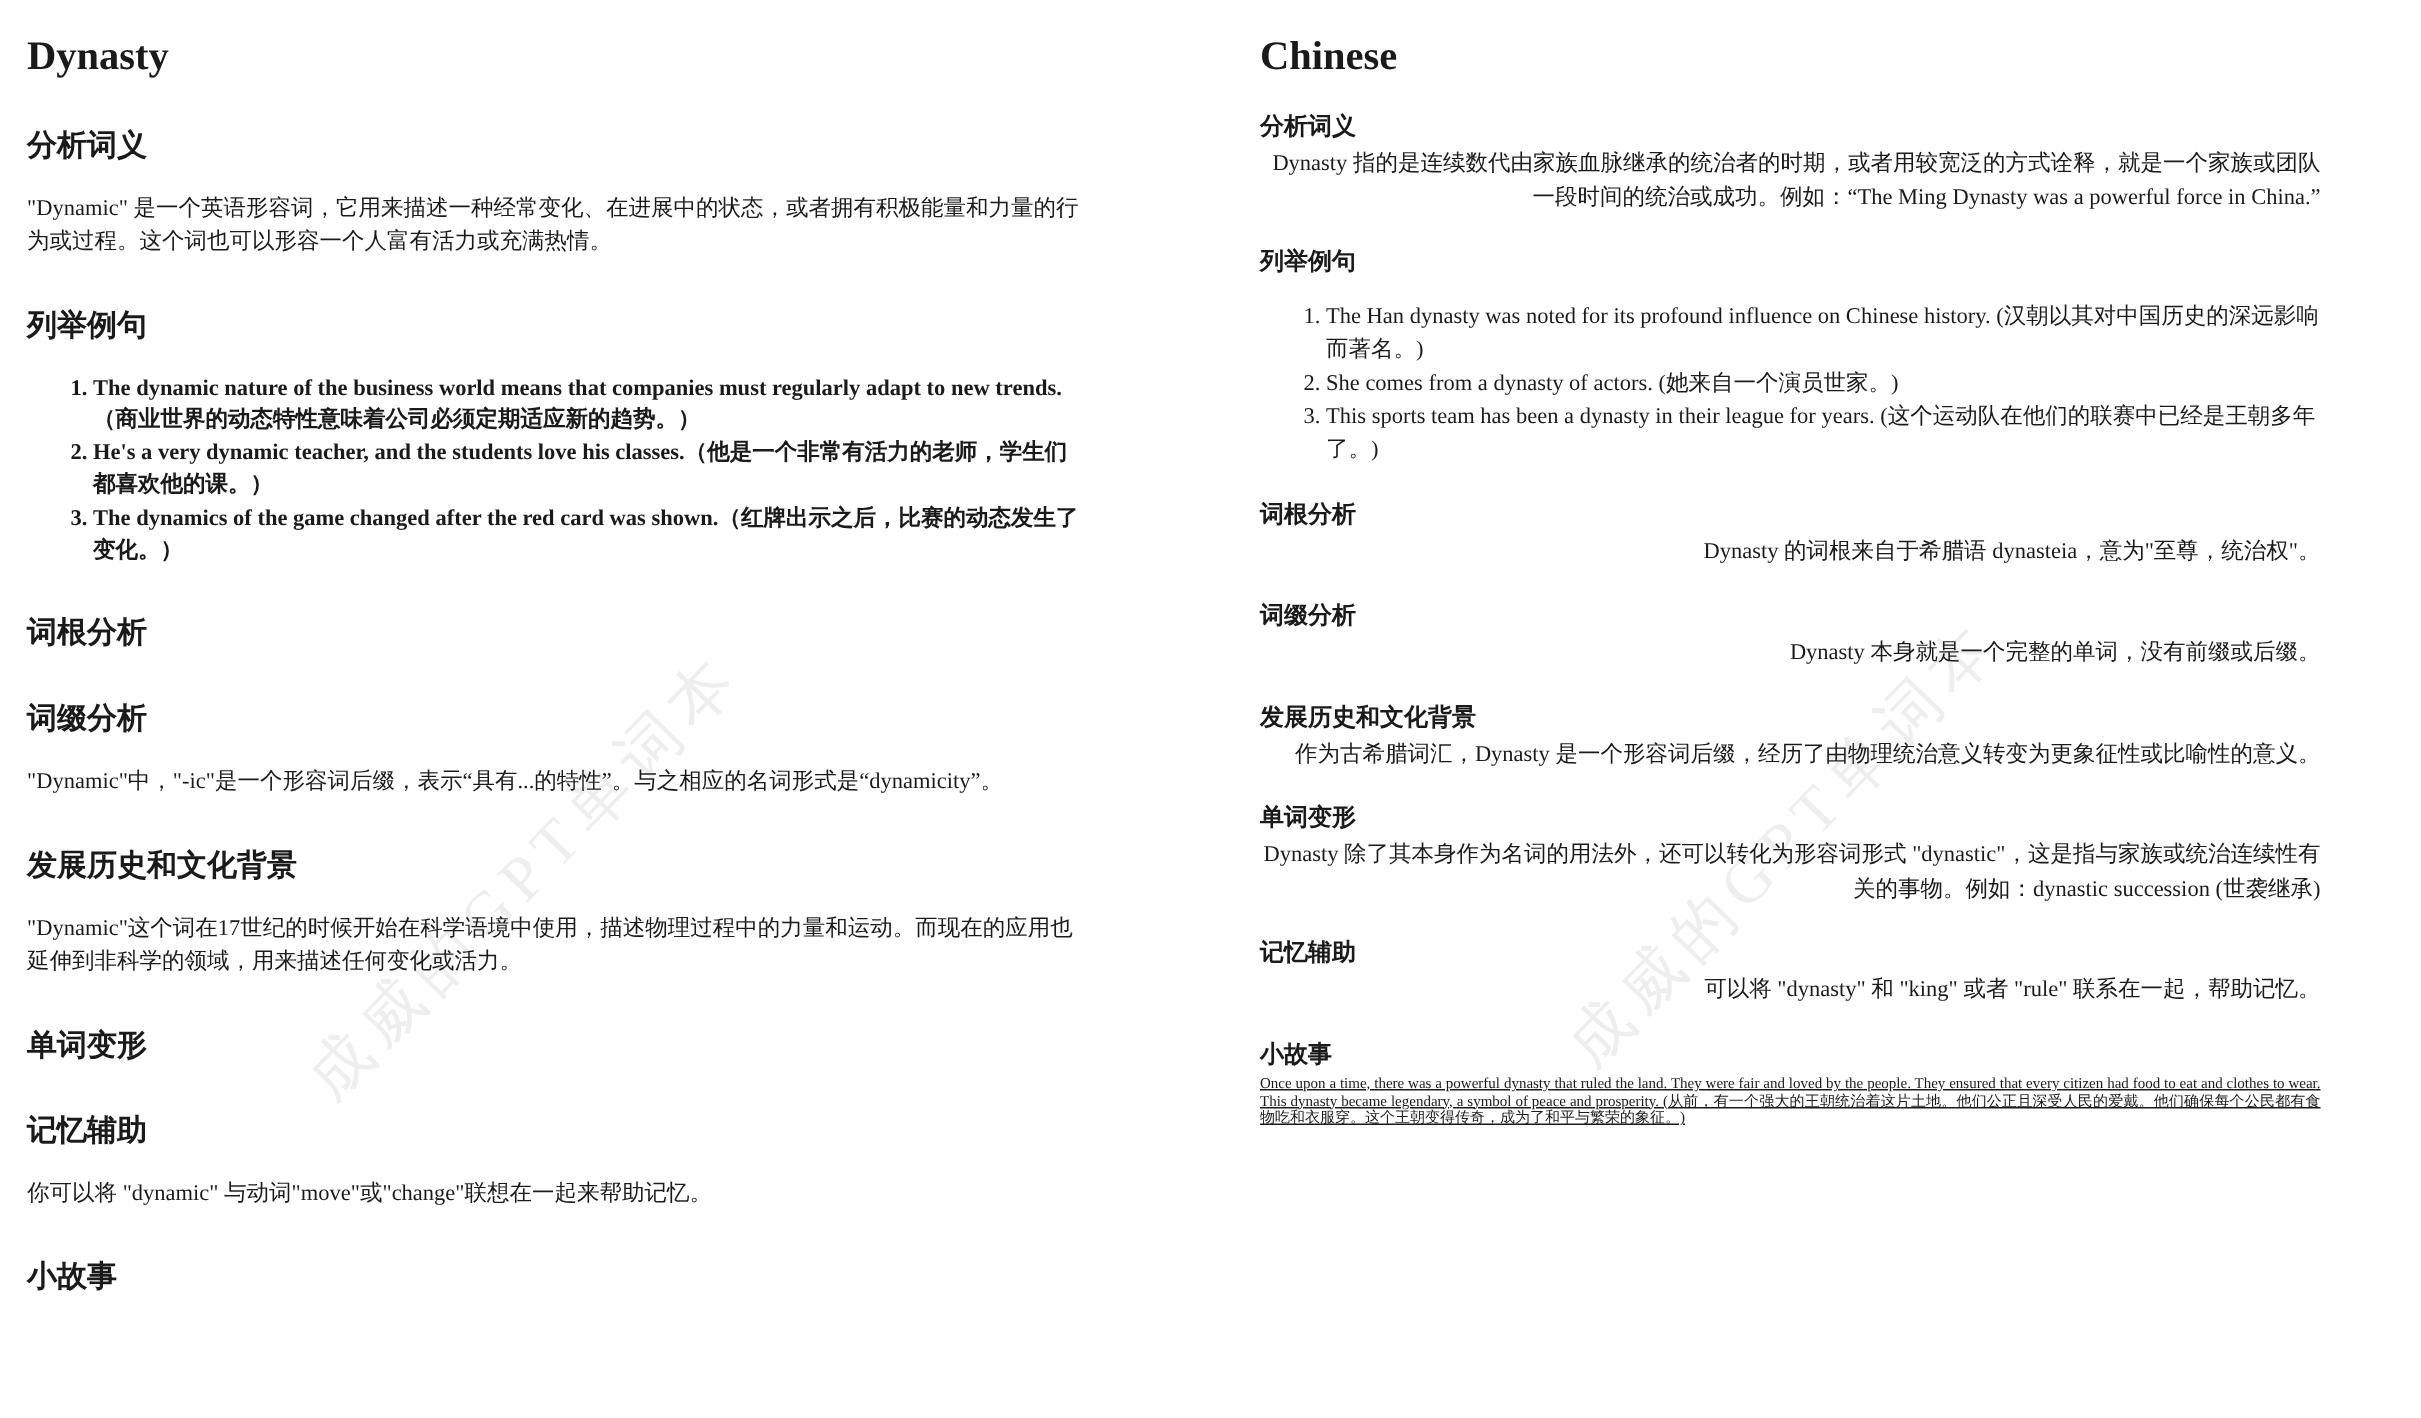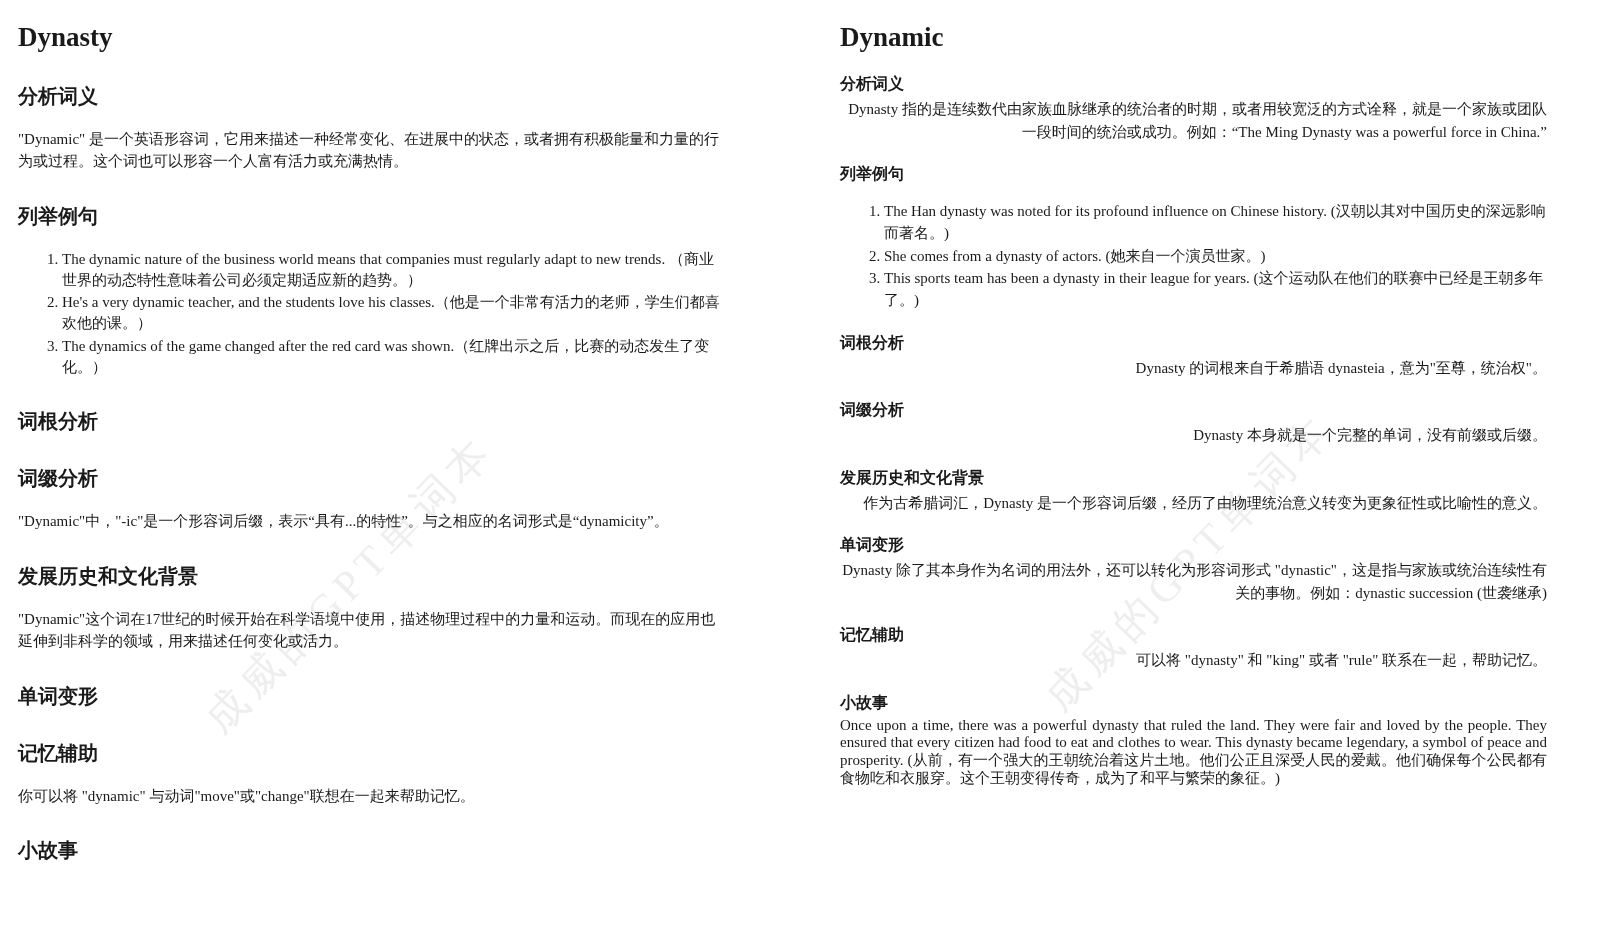--- a/index.html
+++ b/index.html
@@ -10,29 +10,29 @@
   .page{display:flex;position:relative;z-index:2;}
   .col{box-sizing:border-box;}
   .col-left{width:725px;padding:12px 0 0 18px;}
   .col-right{width:707px;margin-left:115px;padding-top:12px;}
 
   
   .col-left .word-title{font-size:27px;font-weight:bold;margin:10px 0 0 0;}
   .col-left .sec-h{font-size:20px;font-weight:bold;margin:30px 0 19px 0;}
   .col-left p{font-size:15px;line-height:1.45;margin:0;}
   .col-left ol{margin:19px 0 8px 0;padding-left:44px;font-size:15px;line-height:1.42;}
-  .col-left li{margin-bottom:1px;}
+  .col-left li{margin-bottom:1px;font-weight:bold;}
 
   
   .col-right .word-title{font-size:27px;font-weight:bold;margin:10px 0 0 0;}
   .col-right .sec-h{font-size:16px;font-weight:bold;margin:21px 0 3px 0;}
   .col-right p{font-size:15px;line-height:1.5;margin:0;text-align:right;}
   .col-right ol{margin:16px 0 12px 0;padding-left:44px;font-size:15px;line-height:1.45;}
   .col-right li{margin-bottom:1px;}
-  .col-right .story{font-size:15px;line-height:1.18;text-align:justify;}
+  .col-right .story{font-size:10px;line-height:1.18;text-align:justify;text-decoration:underline;}
 
   
   .watermark{
     position:absolute;z-index:1;white-space:nowrap;pointer-events:none;
     font-size:42px;letter-spacing:7px;color:rgba(70,70,70,0.09);
     transform:rotate(-46deg);
   }
   #wm-left{left:152px;top:556px;}
   #wm-right{left:992px;top:534px;}
 </style>
@@ -68,21 +68,21 @@
     <h2 class="sec-h">单词变形</h2>
 
     <h2 class="sec-h">记忆辅助</h2>
     <p>你可以将 "dynamic" 与动词"move"或"change"联想在一起来帮助记忆。</p>
 
     <h2 class="sec-h">小故事</h2>
 
   </div>
 
   <div class="col col-right">
-    <h1 class="word-title">Dynamic</h1>
+    <h1 class="word-title">Chinese</h1>
 
     <h3 class="sec-h">分析词义</h3>
     <p>Dynasty 指的是连续数代由家族血脉继承的统治者的时期，或者用较宽泛的方式诠释，就是一个家族或团队一段时间的统治或成功。例如：“The Ming Dynasty was a powerful force in China.”</p>
 
     <h3 class="sec-h">列举例句</h3>
     <ol>
       <li>The Han dynasty was noted for its profound influence on Chinese history. (汉朝以其对中国历史的深远影响而著名。)</li>
       <li>She comes from a dynasty of actors. (她来自一个演员世家。)</li>
       <li>This sports team has been a dynasty in their league for years. (这个运动队在他们的联赛中已经是王朝多年了。)</li>
     </ol>

